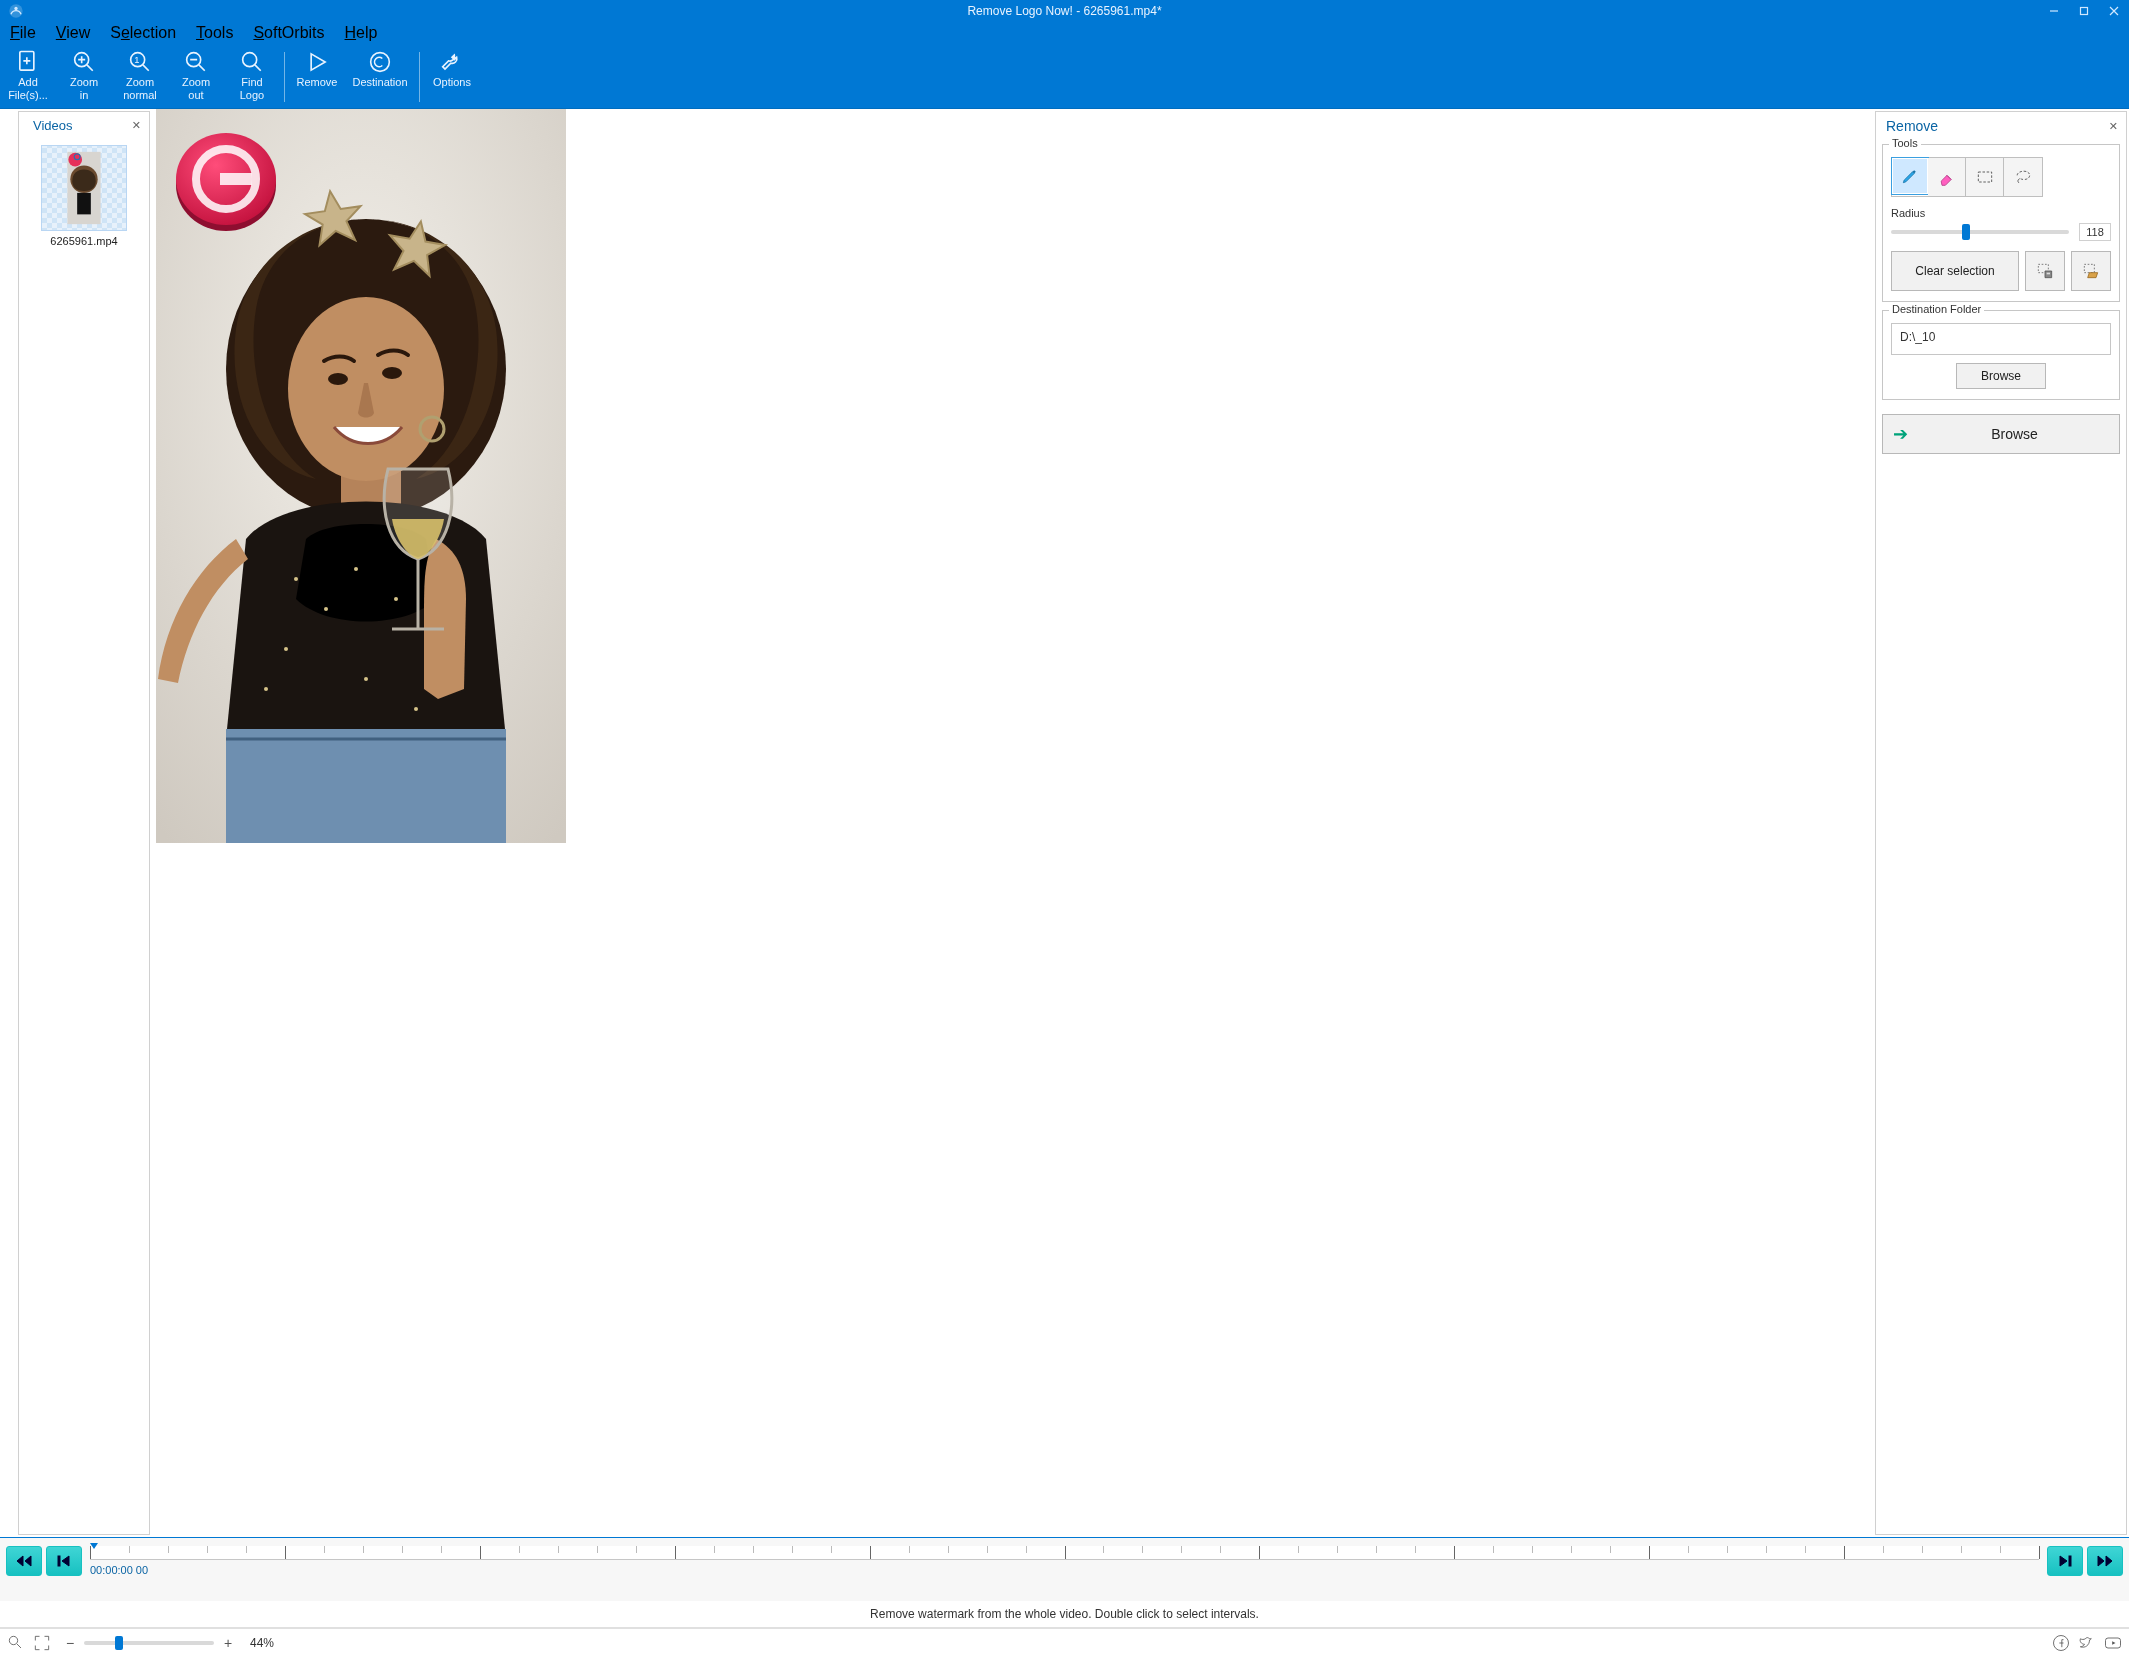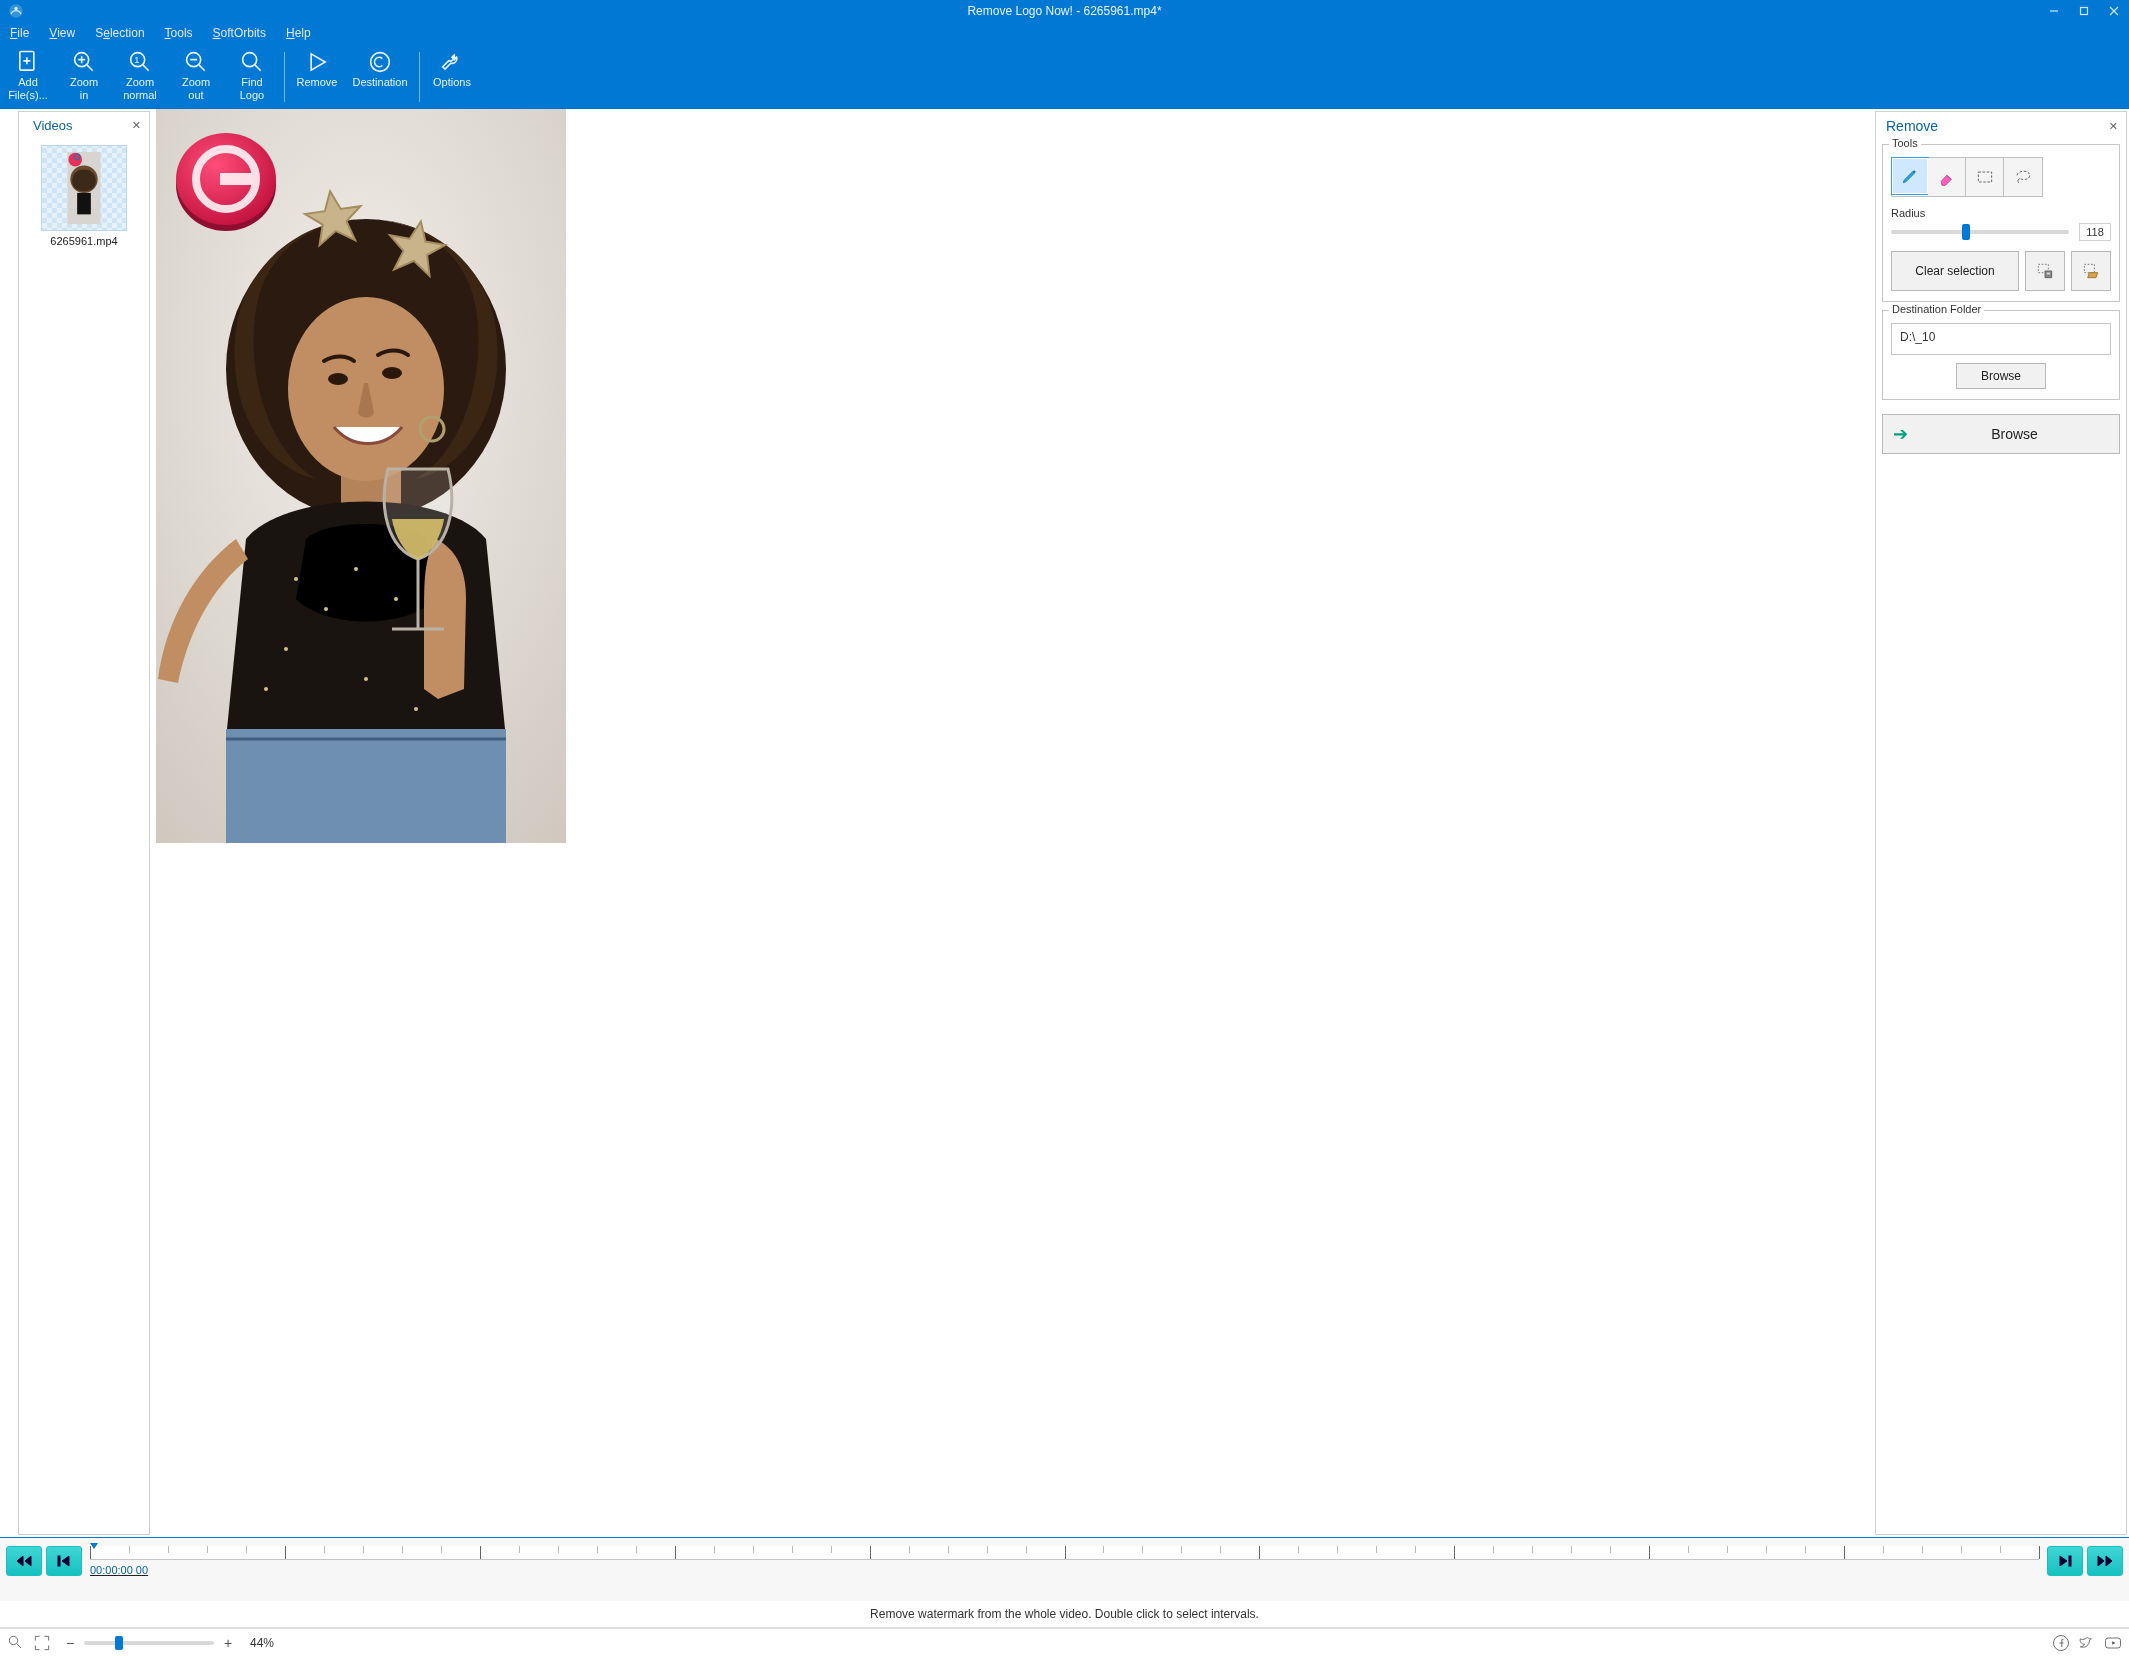--- a/index.html
+++ b/index.html
@@ -8,21 +8,21 @@
 
 
 .titlebar { height: 22px; background: #0078d4; color: #fff; display: flex; align-items: center; position: relative; }
 .titlebar .app-icon { width: 20px; height: 20px; margin-left: 6px; display:flex; align-items:center; justify-content:center; }
 .titlebar .title { position: absolute; left: 50%; transform: translateX(-50%); font-size: 12px; color: #e8f3ff; }
 .titlebar .win-ctrls { margin-left: auto; display: flex; }
 .titlebar .win-ctrls .wc { width: 30px; height: 22px; display: flex; align-items: center; justify-content: center; color: #cfe8ff; }
 
 
 .menubar { height: 22px; background: #0078d4; display: flex; align-items: center; padding: 0 10px; gap: 20px; }
-.menubar .mi { color: #e5e5e5; font-size: 12px; cursor: default; position: relative; }
+.menubar .mi { color: #000000; font-size: 16px; cursor: default; position: relative; }
 .menubar .mi .ul { text-decoration: underline; }
 
 
 .toolbar { background: #0078d4; border-bottom: 1px solid #006cbe; padding: 4px 0 2px 0; display: flex; align-items: stretch; }
 .toolbar .tgroup { display: flex; align-items: stretch; }
 .toolbar .sep { width: 1px; background: rgba(255,255,255,.45); margin: 4px 4px; }
 .toolbar .tb { width: 56px; display: flex; flex-direction: column; align-items: center; justify-content: flex-start; padding: 2px 0 4px; color: #e8f3ff; font-size: 11px; line-height: 13px; text-align: center; cursor: default; }
 .toolbar .tb .tic { width: 28px; height: 24px; display:flex; align-items:center; justify-content:center; margin-bottom:2px; }
 .toolbar .tb .tic svg { stroke: #e8f3ff; fill: none; stroke-width: 1.4; }
 .toolbar .tb .lbl { white-space: pre-line; }
@@ -69,21 +69,21 @@
 .browse-row { display: flex; justify-content: center; margin-top: 8px; }
 .browse-row .btn { width: 90px; height: 26px; }
 .start-btn { margin: 10px 6px; height: 40px; border: 1px solid #b8b8b8; background: #f1f1f1; display: flex; align-items: center; justify-content: flex-start; padding: 0 10px; gap: 12px; font-size: 14px; color: #222; }
 .start-btn .arrow { color: #00a37a; font-size: 18px; }
 .start-btn .txt { flex:1; text-align:center; }
 
 
 .timeline { border-top: 1px solid #0078d4; padding: 6px 6px; display: flex; align-items: stretch; gap: 4px; background: #f7f7f7; height: 64px; }
 .timeline .tl-btn { width: 36px; height: 30px; border: 1px solid #17c1c1; background: linear-gradient(#3fd5d5,#17c1c1); border-radius: 3px; display:flex; align-items:center; justify-content:center; color:#004; font-size:12px; margin-top:2px; }
 .timeline .tl-btn svg { stroke:#003; fill:#003; }
-.timeline .ruler { flex: 1; margin: 0 4px; display:flex; flex-direction:column;text-decoration:underline; }
+.timeline .ruler { flex: 1; margin: 0 4px; display:flex; flex-direction:column; }
 .timeline .ruler .ticks { height: 14px; border-bottom: 1px solid #c6c6c6; position: relative; margin-top: 2px; background: #fff; }
 .timeline .ruler .ticks .tk { position:absolute; top:0; bottom:0; width:1px; background:#bbb; }
 .timeline .ruler .ticks .tk.big { background:#666; }
 .timeline .ruler .playhead { position:absolute; top:-3px; left:0; width:0; height:0; border-left:4px solid transparent; border-right:4px solid transparent; border-top:6px solid #0078d4; }
 .timeline .ruler .tc { font-size: 11px; color: #0a64a4; margin-top: 4px; }
 .timeline .rbtns { display:flex; gap:4px; }
 
 
 .hintbar { text-align: center; font-size: 12px; color: #333; padding: 6px 0; border-bottom: 1px solid #e0e0e0; background: #fff; }
 

